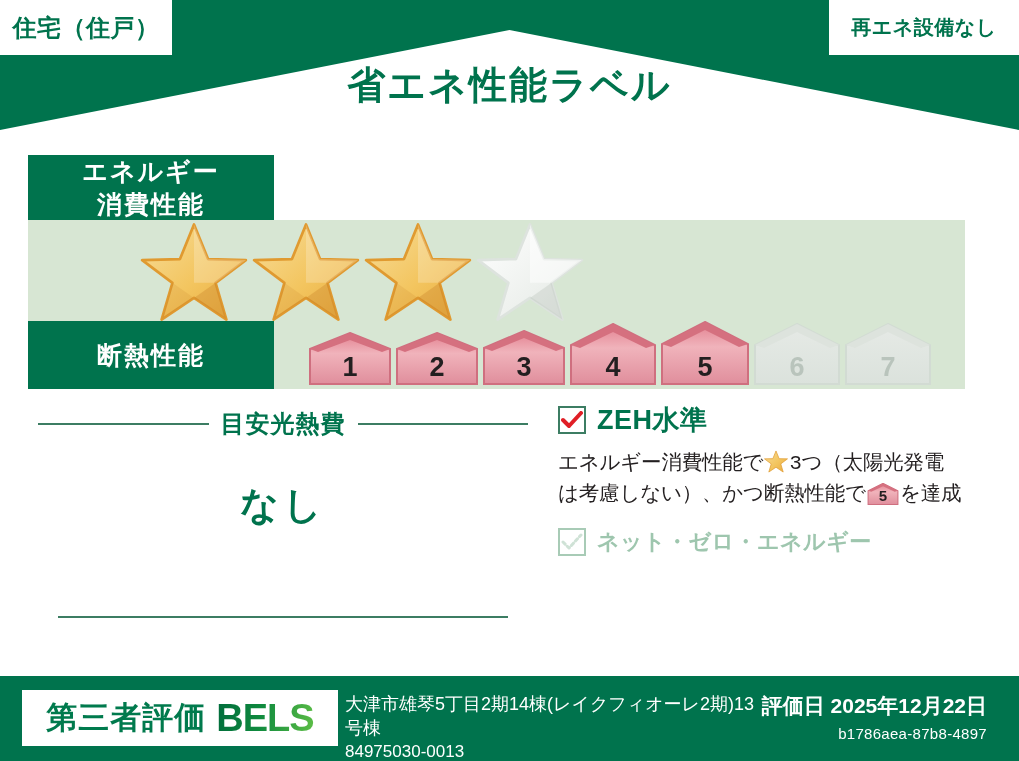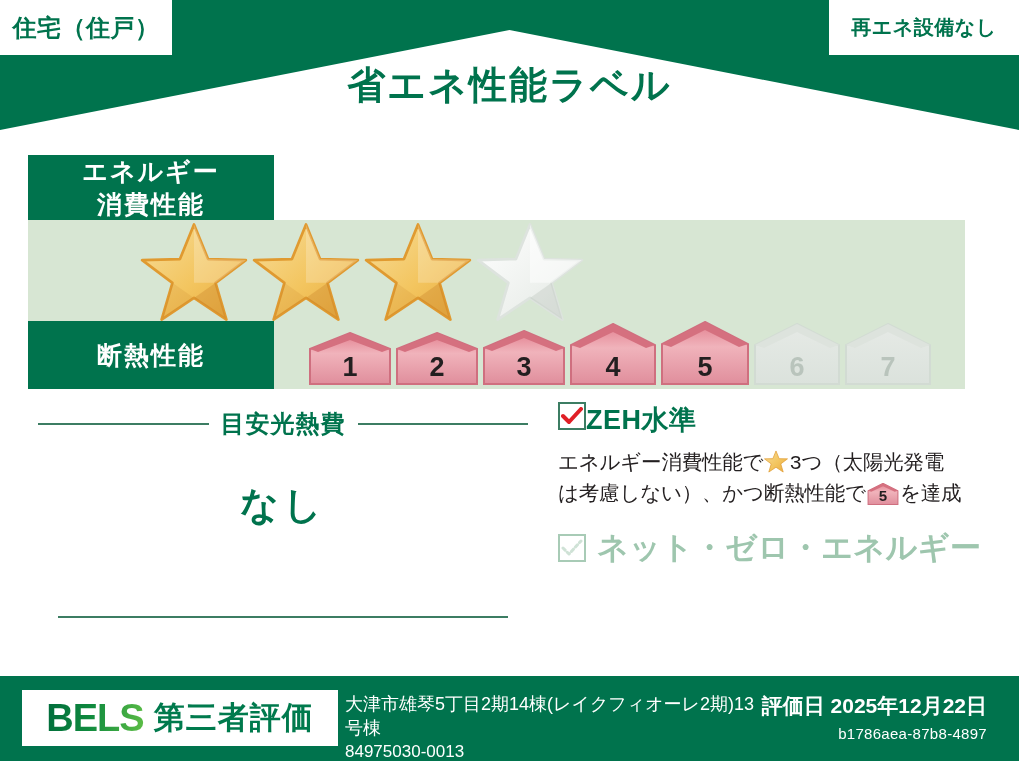--- a/index.html
+++ b/index.html
@@ -182,21 +182,22 @@
   }
 
   
   #zeh-block{
     position:absolute;
     left:530px; top:4px;
     width:425px;
   }
   #zeh-title-row{
     display:flex;
-    align-items:flex-start;
+    align-items:center;
+    gap:11px;
   }
   .check-box{
     width:28px; height:28px;
     border:2px solid #3c7d63;
     box-sizing:border-box;
     display:flex;
     align-items:center;
     justify-content:center;
     flex:0 0 auto;
     background:#ffffff;
@@ -222,21 +223,21 @@
   }
   #nze-row{
     display:flex;
     align-items:center;
     gap:11px;
     margin-top:16px;
   }
   .check-box-off{ border-color:#a8cbb6; }
   #nze-text{
     color:#9ec6ae;
-    font-size:31px;
+    font-size:22px;
     font-weight:bold;
     letter-spacing:0.5px;
   }
 
   
   #footer{
     position:absolute;
     left:0; bottom:0;
     width:1019px; height:85px;
     background:#00734d;
@@ -550,22 +551,22 @@
           </span>
           <span id="nze-text">ネット・ゼロ・エネルギー</span>
         </div>
 
       </div>
     </div>
   </div>
 
   <div id="footer">
     <div id="bels-box">
+      <span id="bels-jp">第三者評価</span>
       <span id="bels-en">BELS</span>
-      <span id="bels-jp">第三者評価</span>
     </div>
     <div id="footer-mid">
       <div class="line1">大津市雄琴5丁目2期14棟(レイクフィオーレ2期)13号棟</div>
       <div class="line2">84975030-0013</div>
     </div>
     <div id="footer-right">
       <div id="eval-date">
         <span>評価日</span>
         <span>2025年12月22日</span>
       </div>

